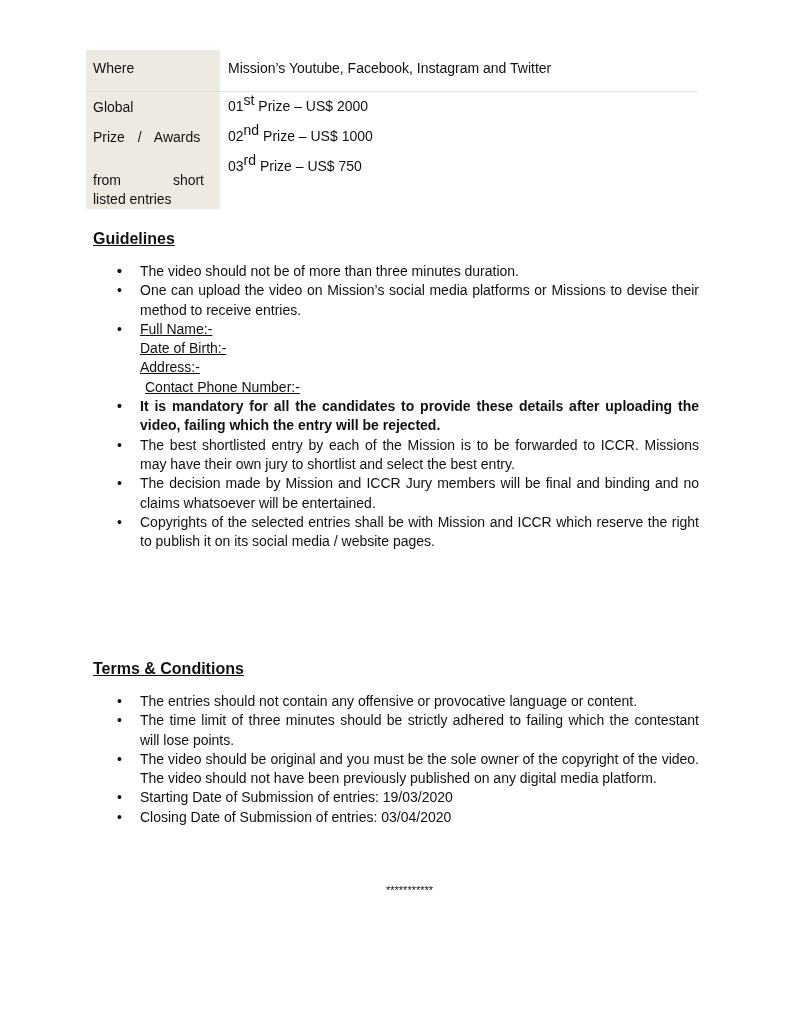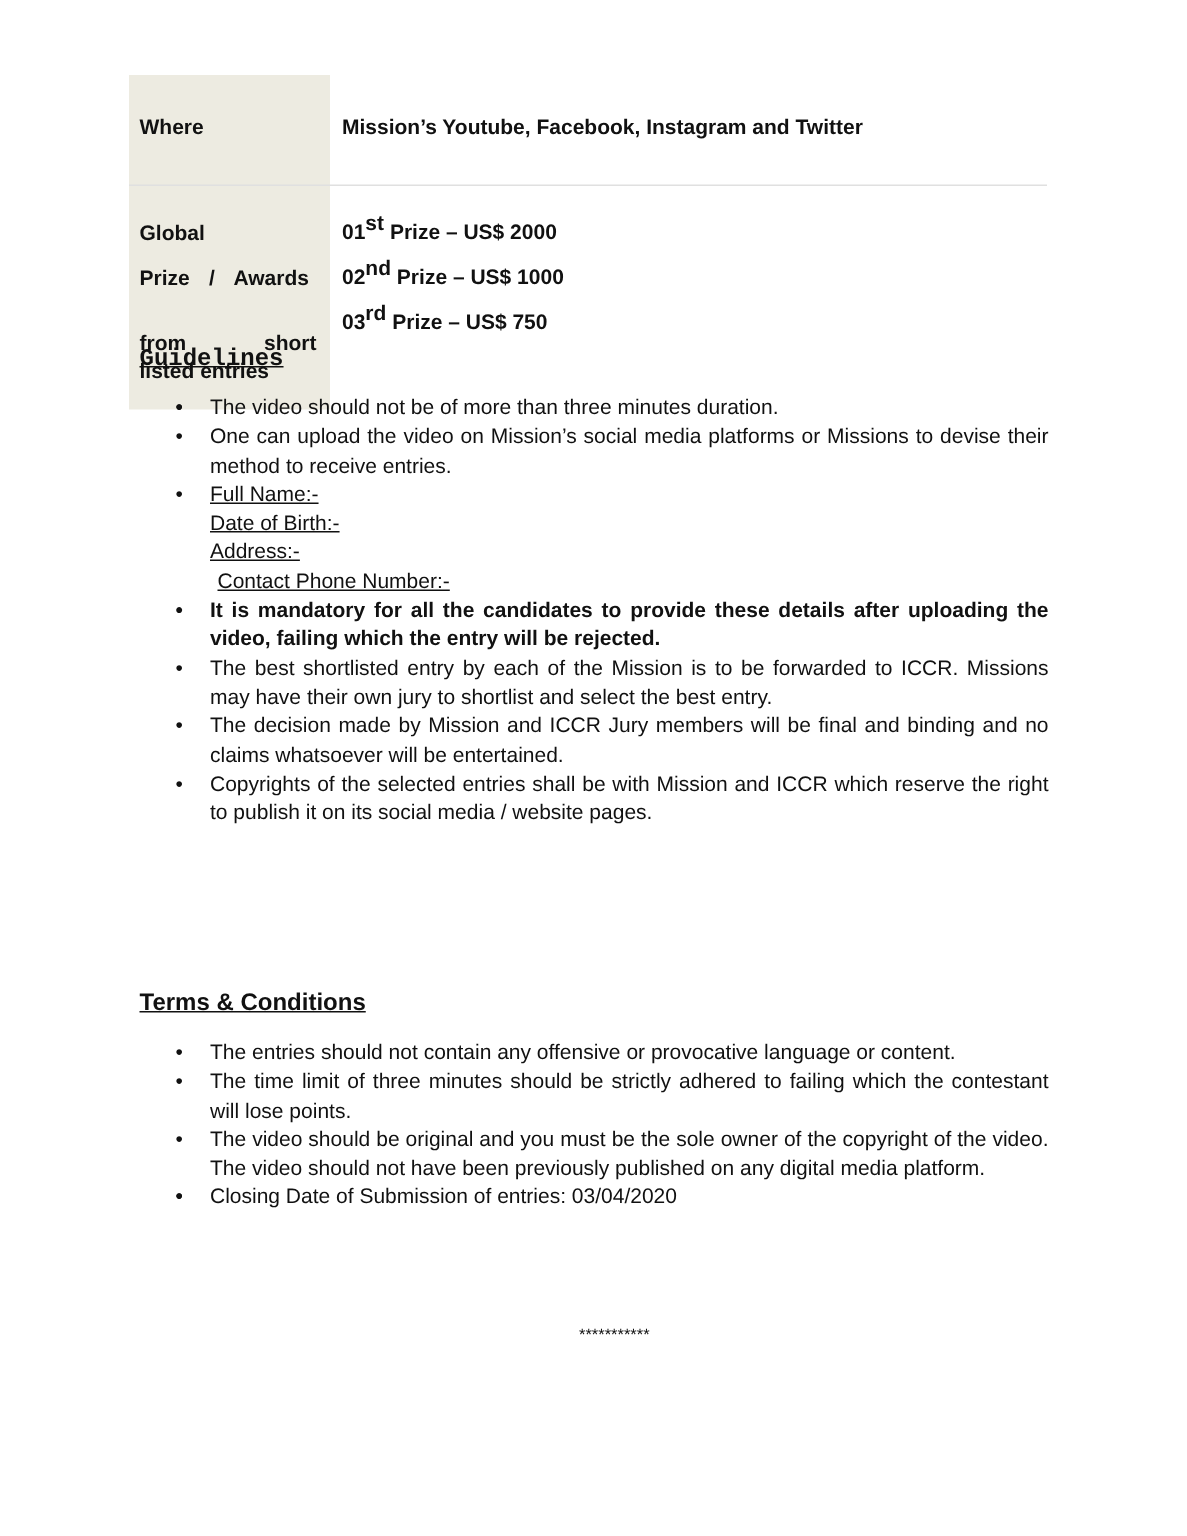--- a/index.html
+++ b/index.html
@@ -1,20 +1,20 @@
 <!DOCTYPE html>
 <html><head>
 <meta charset="utf-8">
 <style>
   html, body { margin: 0; padding: 0; background: #ffffff; }
   body { width: 791px; height: 1024px; position: relative; font-family: "Liberation Sans", sans-serif; color: #111; font-size: 14px; }
   .page { position: absolute; left: 0; top: 0; width: 791px; height: 1024px; }
   
   .info-table { position: absolute; left: 86px; top: 50px; width: 612px; border-collapse: collapse; }
-  .info-table td { vertical-align: top; padding: 16px; font-weight: bold; }
+  .info-table td { vertical-align: top; padding: 0; }
   .info-table .label { background: #edebe1; width: 123px; padding-left: 7px; padding-right: 4px; }
   .info-table .value { padding-left: 8px; }
   .row-where td { height: 41px; border-bottom: 1px solid #e0e0e0; }
   .row-where .label span, .row-where .value span { display: block; margin-top: 9px; line-height: 18px; }
   .row-prize .label { height: 104px; }
   .label-block { text-align: justify; line-height: 19px; margin-top: 6px; }
   .label-block .lbl-line { display: block; }
   .lbl-spacer { height: 11px; }
   .prize-list { margin-top: 5px; }
   .prize-item { line-height: 19px; height: 30px; }
@@ -59,21 +59,21 @@
         <div class="prize-list">
           <div class="prize-item"><span>01</span><sup>st</sup><span> Prize – US$ 2000</span></div>
           <div class="prize-item"><span>02</span><sup>nd</sup><span> Prize – US$ 1000</span></div>
           <div class="prize-item"><span>03</span><sup>rd</sup><span> Prize – US$ 750</span></div>
         </div>
       </td>
     </tr>
   </tbody>
     </table>
 
-  <div class="section-title" style="top:230px;font-family:Liberation Mono, monospace;">Guidelines</div>
+  <div class="section-title" style="top:230px;">Guidelines</div>
 
   <ul class="bullets" style="top:262px;">
     <li><span class="bullet">•</span></li>
     <li><span class="bullet">•</span><span>The video should not be of more than three minutes duration.</span></li>
     <li><span class="bullet">•</span><span>One can upload the video on Mission’s social media platforms or Missions to devise their method to receive entries.</span></li>
     <li><span class="bullet">•</span>
       <span class="sub-lines">
         <span>Full Name:-</span>
         <span>Date of Birth:-</span>
         <span>Address:-</span>
@@ -85,18 +85,18 @@
     <li><span class="bullet">•</span><span>The decision made by Mission and ICCR Jury members will be final and binding and no claims whatsoever will be entertained.</span></li>
     <li><span class="bullet">•</span><span>Copyrights of the selected entries shall be with Mission and ICCR which reserve the right to publish it on its social media / website pages.</span></li>
   </ul>
 
   <div class="section-title" style="top:660px;">Terms &amp; Conditions</div>
 
   <ul class="bullets" style="top:692px;">
     <li><span class="bullet">•</span><span>The entries should not contain any offensive or provocative language or content.</span></li>
     <li><span class="bullet">•</span><span>The time limit of three minutes should be strictly adhered to failing which the contestant will lose points.</span></li>
     <li><span class="bullet">•</span><span>The video should be original and you must be the sole owner of the copyright of the video. The video should not have been previously published on any digital media platform.</span></li>
-    <li><span class="bullet">•</span></li>
+    <li><span class="bullet">•</span><span>Starting Date of Submission of entries: 19/03/2020</span></li>
     <li><span class="bullet">•</span><span>Closing Date of Submission of entries: 03/04/2020</span></li>
   </ul>
 
   <div class="stars">***********</div>
 </div>
 
 </body></html>

